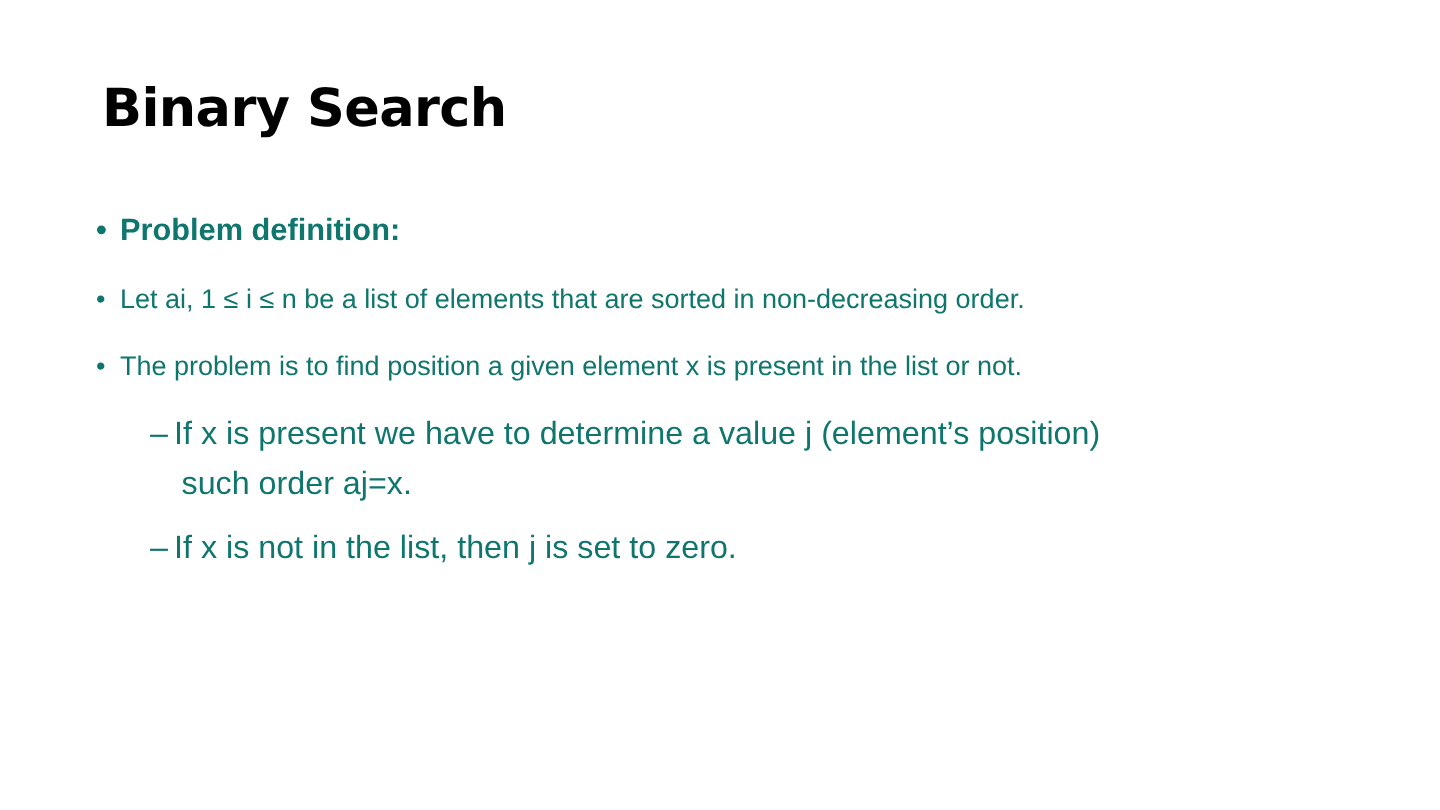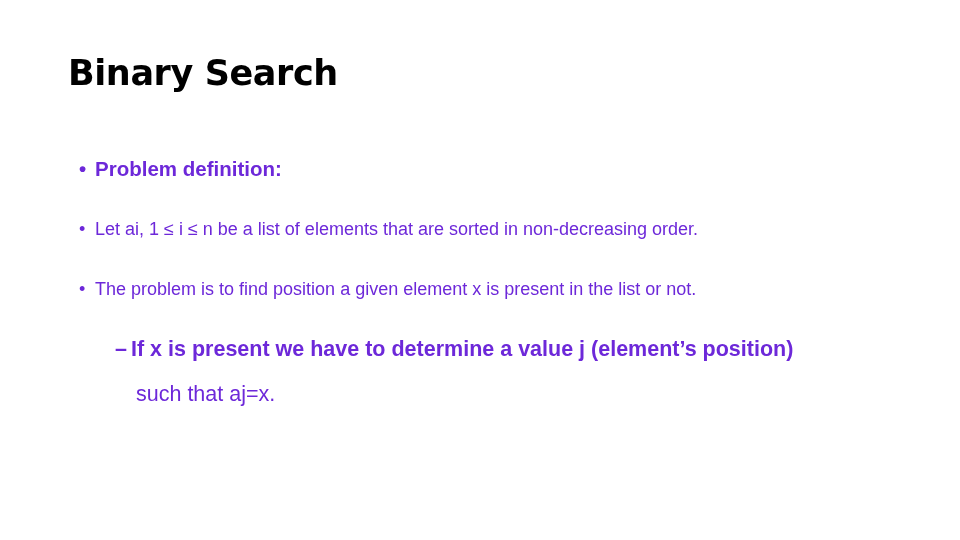--- a/index.html
+++ b/index.html
@@ -40,22 +40,22 @@
   
   .body-block {
     position: absolute;
     left: 64px;
     top: 140px;
     width: 832px;
   }
 
   .para {
     font-family: "Liberation Sans", sans-serif;
-    color: #6d28d9;
-    margin: 15px;
+    color: #0f766e;
+    margin: 0;
   }
 
   
   .lvl1 {
     font-size: 18px;
     line-height: 30px;
     padding-left: 0px;
     text-indent: 0;
     margin-bottom: 5px;
   }
@@ -70,21 +70,20 @@
     line-height: 28px;
     margin-bottom: 9px;
   }
 
   
   .lvl2 {
     font-size: 21.5px;
     line-height: 30px;
     padding-left: 36px;
     margin-bottom: 3px;
-    font-weight: bold;
   }
   .lvl2 .dash-mark {
     display: inline-block;
     width: 16px;
     text-align: left;
   }
   .lvl2-cont {
     font-size: 21.5px;
     line-height: 30px;
     padding-left: 57px;
@@ -110,19 +109,20 @@
     <p class="para lvl1"><span class="bullet-mark">•</span><span>Let ai, 1 ≤ i ≤ n be a list of elements that are sorted in non-decreasing order.</span></p>
 
     <div class="spacer-sm"></div>
 
     <p class="para lvl1"><span class="bullet-mark">•</span><span>The problem is to find position a given element x is present in the list or not.</span></p>
 
     <div class="spacer-sm"></div>
 
     <p class="para lvl2"><span class="dash-mark">–</span><span>If x is present we have to determine a value j (element’s position)</span></p>
 
-    <p class="para lvl2-cont">such that aj=x.</p>
+    <p class="para lvl2-cont">such order aj=x.</p>
 
     <div class="spacer-sm"></div>
 
+    <p class="para lvl2"><span class="dash-mark">–</span><span>If x is not in the list, then j is set to zero.</span></p>
 
   </div>
 </div>
 
 </body></html>

